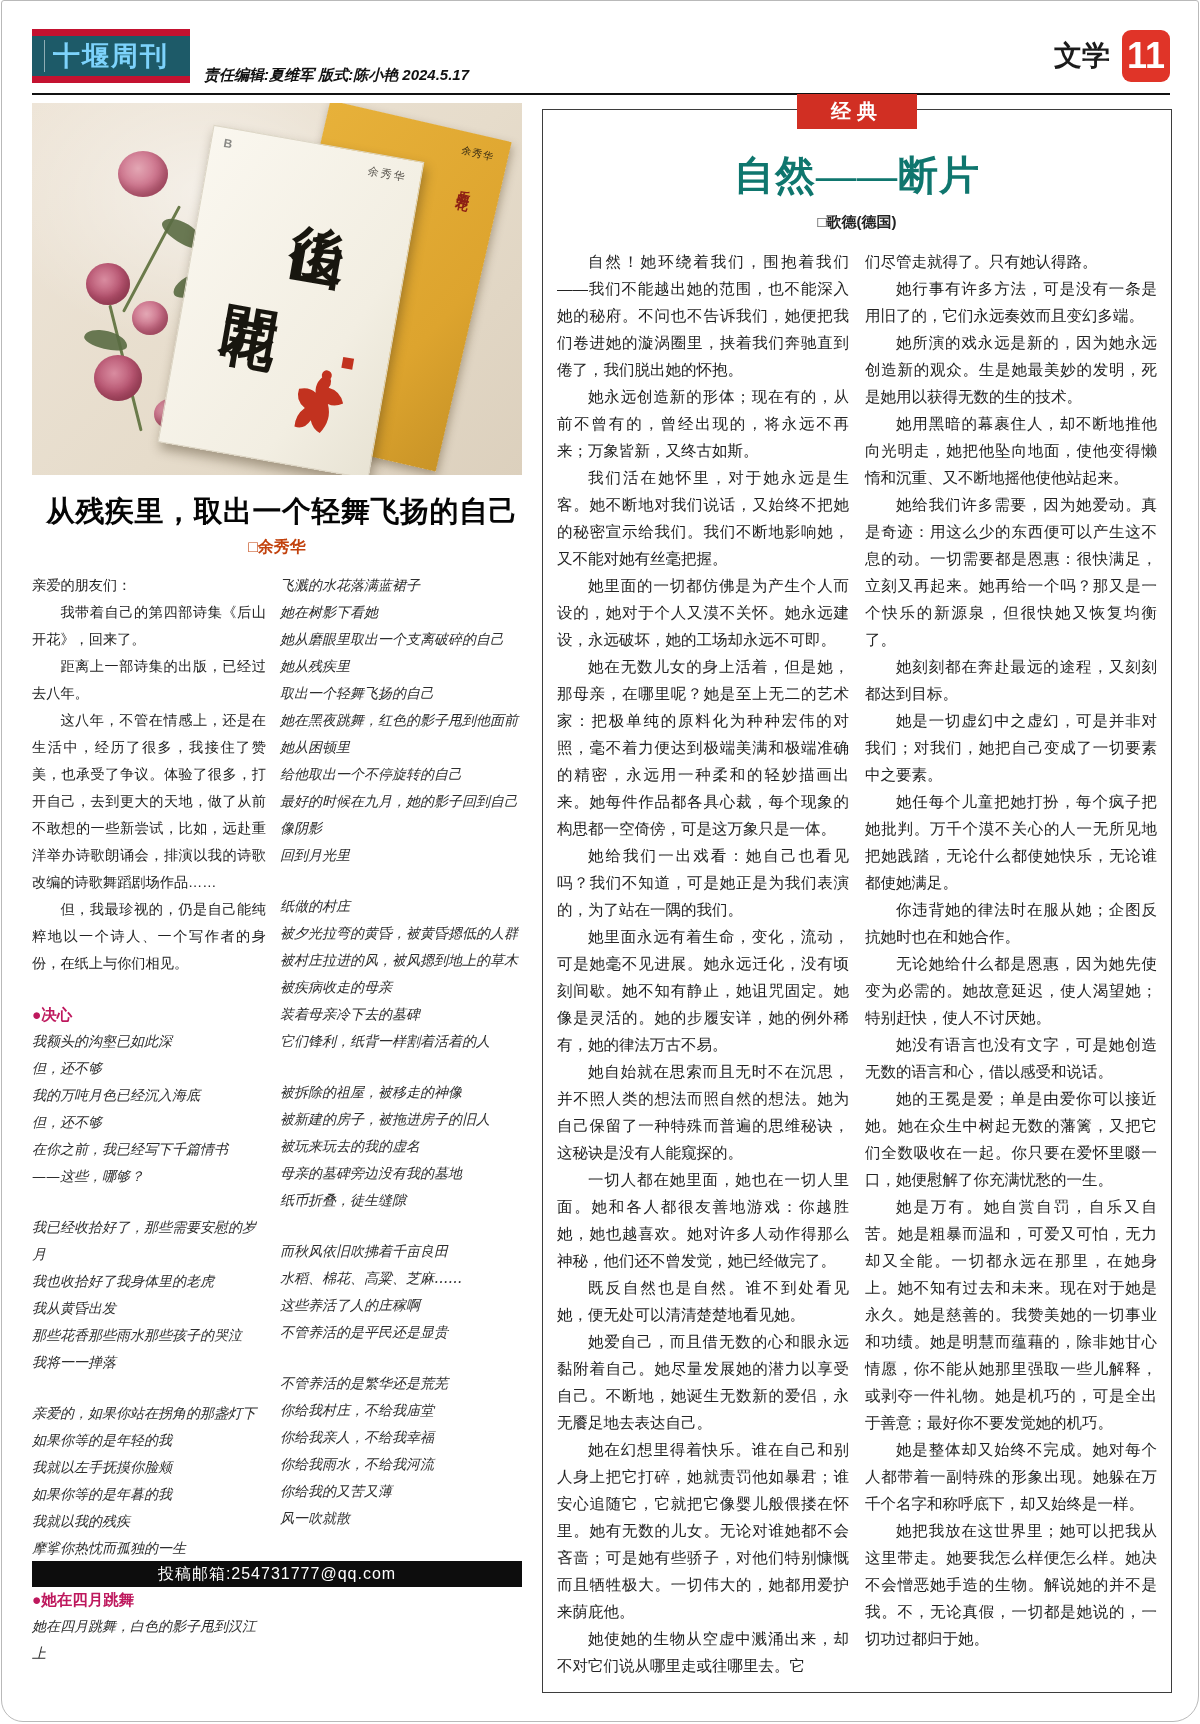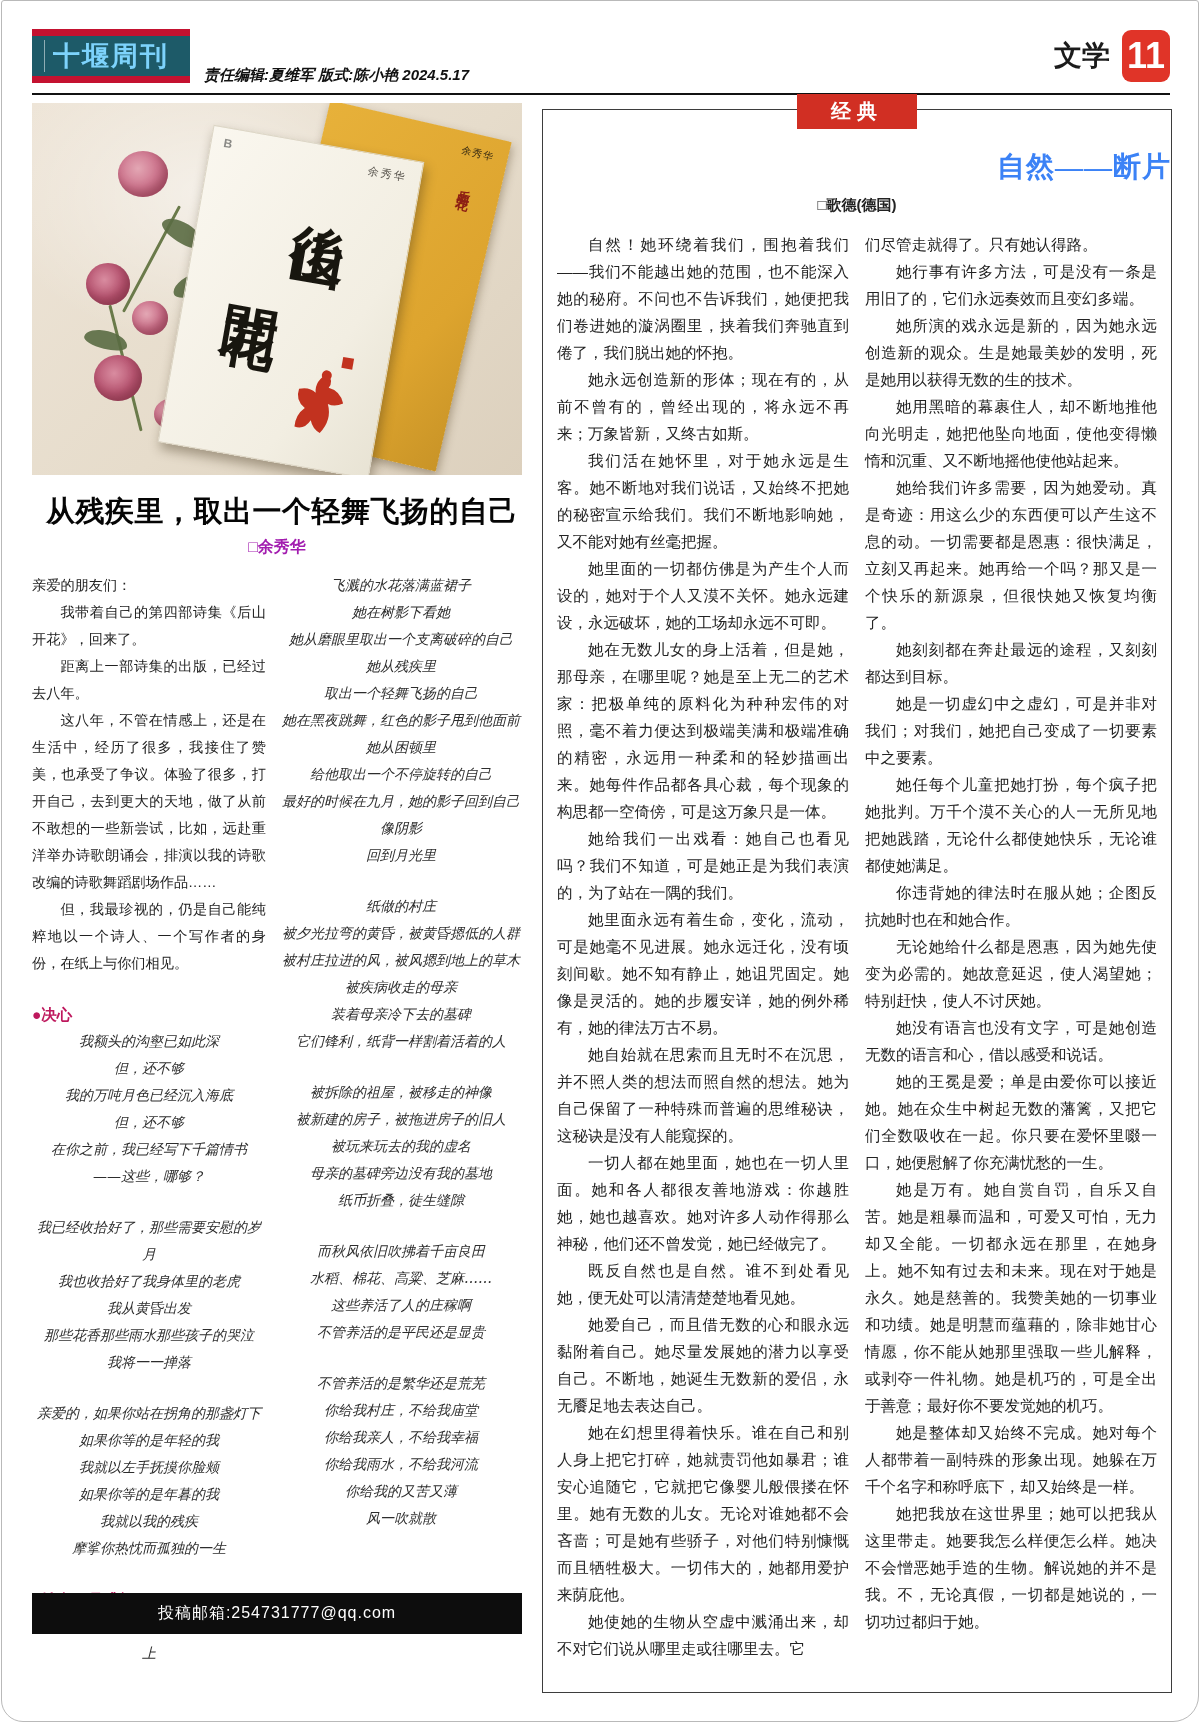--- a/index.html
+++ b/index.html
@@ -46,44 +46,44 @@
   .white-book .wb-author{position:absolute;right:14px;top:10px;font-size:11px;color:#55514a;letter-spacing:2px;}
   .wb-title{position:absolute;writing-mode:vertical-rl;font-family:"DejaVu Serif",serif;font-weight:bold;
             color:#18160f;letter-spacing:6px;}
   .wb-title.t1{right:48px;top:34px;font-size:56px;}
   .wb-title.t2{left:34px;top:128px;font-size:56px;}
   .wb-seal{position:absolute;right:34px;bottom:104px;width:11px;height:11px;background:#c2321f;}
   .dancer{position:absolute;right:26px;bottom:26px;width:62px;height:74px;}
 
   .left-title{margin:16px 0 0 14px;font-size:29px;line-height:40px;font-weight:bold;
               font-family:"Liberation Serif",serif;color:#050505;letter-spacing:0.5px;}
-  .left-byline{margin-top:6px;text-align:center;font-size:16px;font-weight:bold;color:#a21caf;}
+  .left-byline{margin-top:6px;text-align:center;font-size:16px;font-weight:bold;color:#c2410c;}
 
   .left-two-col{display:flex;margin-top:14px;}
   .sub-col-a{width:234px;margin-right:14px;}
   .sub-col-b{width:242px;}
   .letter .lp{font-size:14.2px;line-height:27px;text-indent:2em;text-align:justify;color:#222;}
   .letter .lp:first-child{text-indent:0;}
   .poem-heading{font-size:15.5px;font-weight:bold;color:#be185d;line-height:27px;margin-top:24px;}
   .kai{font-family:"DejaVu Serif",serif;font-style:italic;color:#2d2d2d;}
   .stanza{margin-top:24px;}
   .stanza:first-child{margin-top:0;}
-  .stanza .pline{font-size:14px;line-height:27px;text-align:center;}
+  .stanza .pline{font-size:14px;line-height:27px;}
   .poem-heading + .stanza{margin-top:0;}
 
-  .footer-bar{position:absolute;left:30px;top:1592px;width:490px;height:41px;background:#0d0d0d;
+  .footer-bar{position:absolute;left:30px;top:1560px;width:490px;height:26px;background:#0d0d0d;
               color:#fff;display:flex;align-items:center;justify-content:center;font-size:16px;letter-spacing:1px;}
 
   
   .right-col{position:absolute;left:540px;top:108px;width:630px;height:1584px;border:1.5px solid #3d3d3d;
              box-sizing:border-box;background:#fff;}
   .badge{position:absolute;left:50%;top:-16px;transform:translateX(-50%);background:#d12f23;color:#fff;
          font-size:20px;font-weight:bold;padding:4px 34px;letter-spacing:6px;}
-  .right-title{margin:38px 0 0 0;text-align:right;font-size:28px;font-weight:bold;
-               font-family:"Liberation Serif",serif;color:#3b82f6;letter-spacing:1px;}
+  .right-title{margin:38px 0 0 0;text-align:center;font-size:40px;font-weight:bold;
+               font-family:"Liberation Serif",serif;color:#0f766e;letter-spacing:1px;}
   .right-byline{margin-top:10px;text-align:center;font-size:15px;font-weight:bold;color:#222;}
   .right-two-col{display:flex;padding:16px 14px 0 14px;}
   .prose{width:292px;}
   .prose.first{margin-right:16px;}
   .prose .para{font-size:15.5px;line-height:27px;text-indent:2em;text-align:justify;color:#232323;}
   .prose.cont .para:first-child{text-indent:0;}
 </style>
 </head>
 <body>
 

